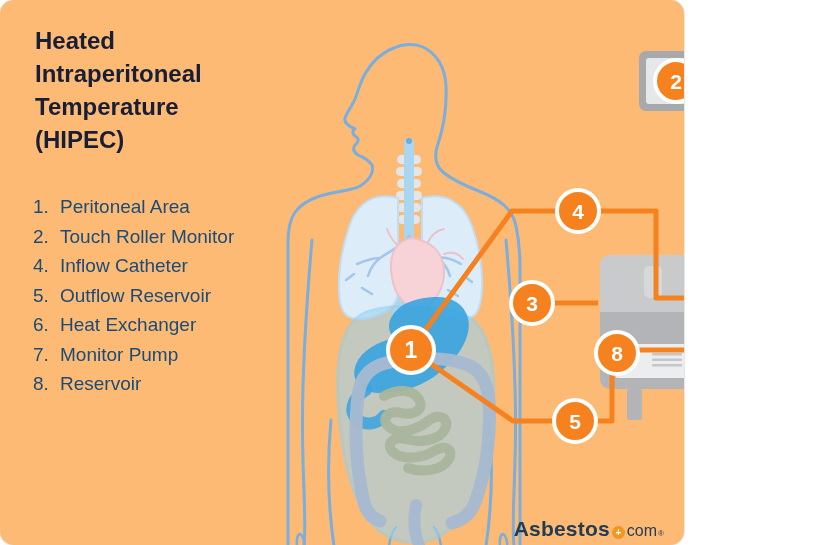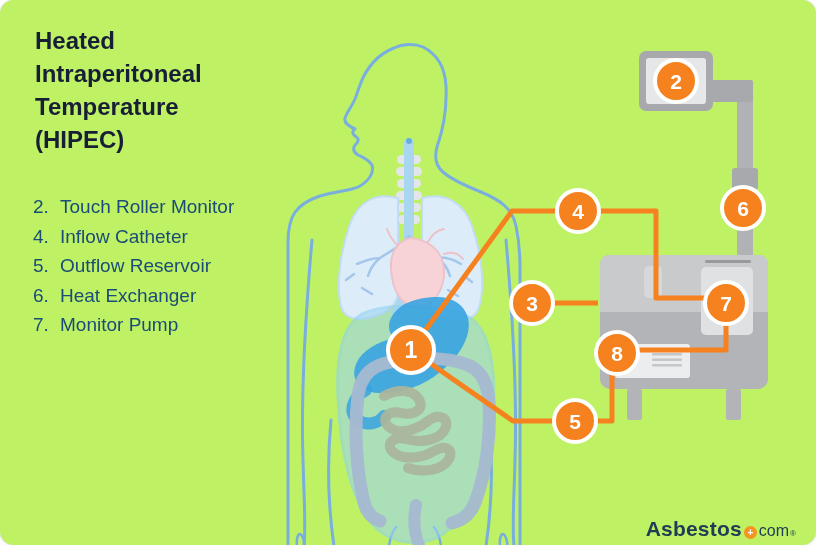--- a/index.html
+++ b/index.html
@@ -1,17 +1,17 @@
 <!DOCTYPE html>
 <html><head>
 <meta charset="utf-8">
 <style>
   html,body{margin:0;padding:0;background:#fff;}
   .card{
-    position:relative;width:816px;height:545px;background:#bef264;
+    position:relative;width:684px;height:545px;background:#fdba74;
     border-radius:14px;box-shadow:0 0 0 1px rgba(0,0,0,.07), 0 1px 4px rgba(0,0,0,.06);
     overflow:hidden;font-family:"Liberation Sans", sans-serif;
   }
   .title{
     position:absolute;left:35px;top:24px;width:240px;
     font-size:24px;line-height:33px;font-weight:700;color:#171e36;
   }
   .legend{
     position:absolute;left:33px;top:192px;margin:0;padding:0;list-style:none;
     font-size:19px;line-height:29.5px;color:#1b4b77;
@@ -47,25 +47,27 @@
 <div class="card">
 
   <div class="title">
     <div>Heated</div>
     <div>Intraperitoneal</div>
     <div>Temperature</div>
     <div>(HIPEC)</div>
   </div>
 
   <ol class="legend">
+    <li><span class="num">1.</span><span>Peritoneal Area</span></li>
     <li><span class="num">2.</span><span>Touch Roller Monitor</span></li>
     <li><span class="num">4.</span><span>Inflow Catheter</span></li>
     <li><span class="num">5.</span><span>Outflow Reservoir</span></li>
     <li><span class="num">6.</span><span>Heat Exchanger</span></li>
     <li><span class="num">7.</span><span>Monitor Pump</span></li>
+    <li><span class="num">8.</span><span>Reservoir</span></li>
   </ol>
 
   <svg class="art" width="816" height="545" viewBox="0 0 816 545">
 
     <g fill="none" stroke-linecap="round" stroke-linejoin="round">
 
       <path stroke="#79aede" stroke-width="3" d="M 288 546 L 288 242
            C 288 216 296 204 320 196
            C 344 189 352 191 360 186
            C 370 180 374 172 372 165

